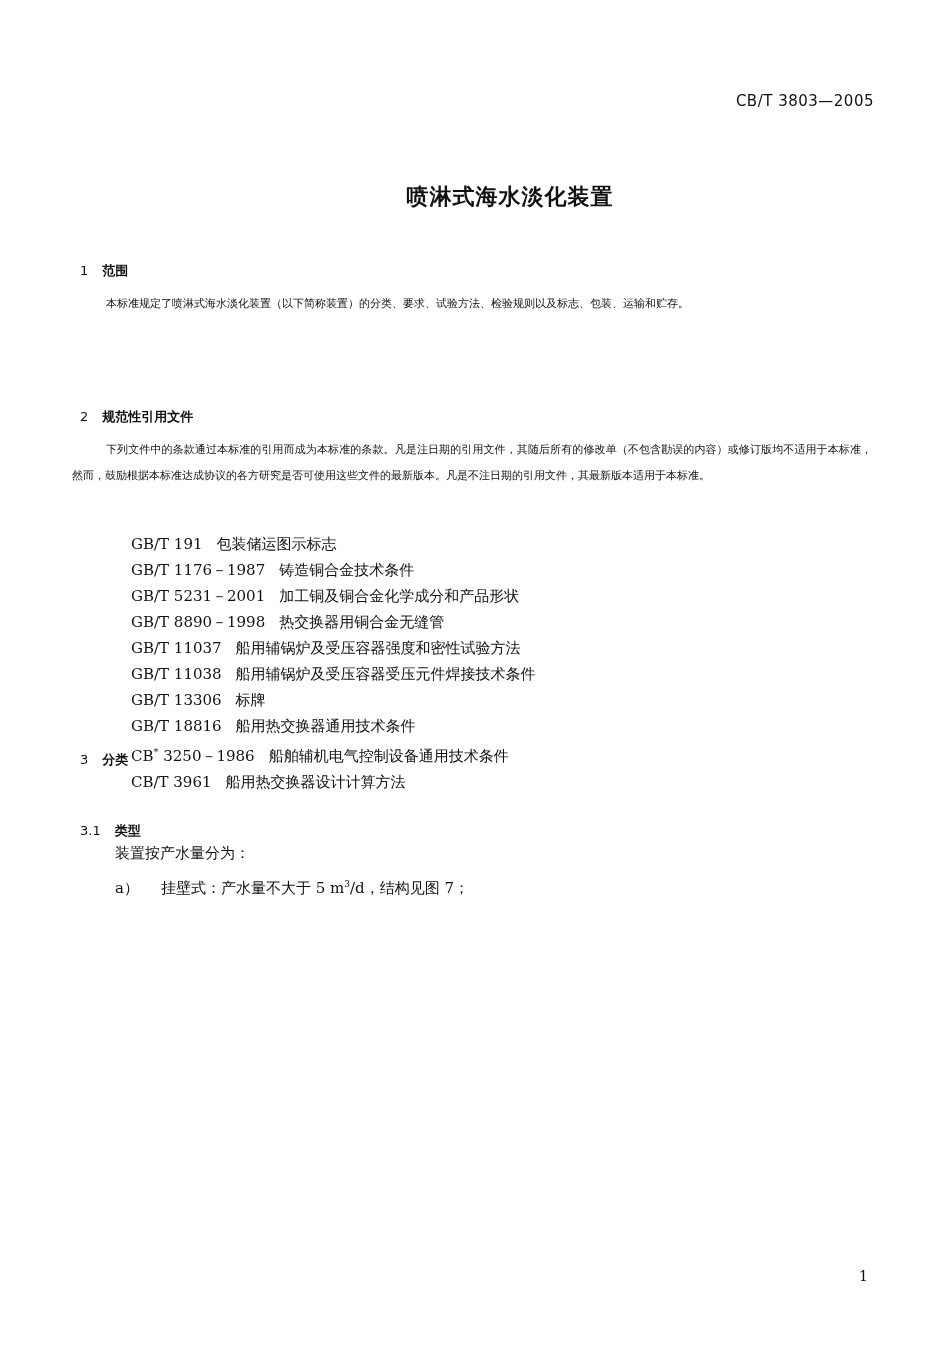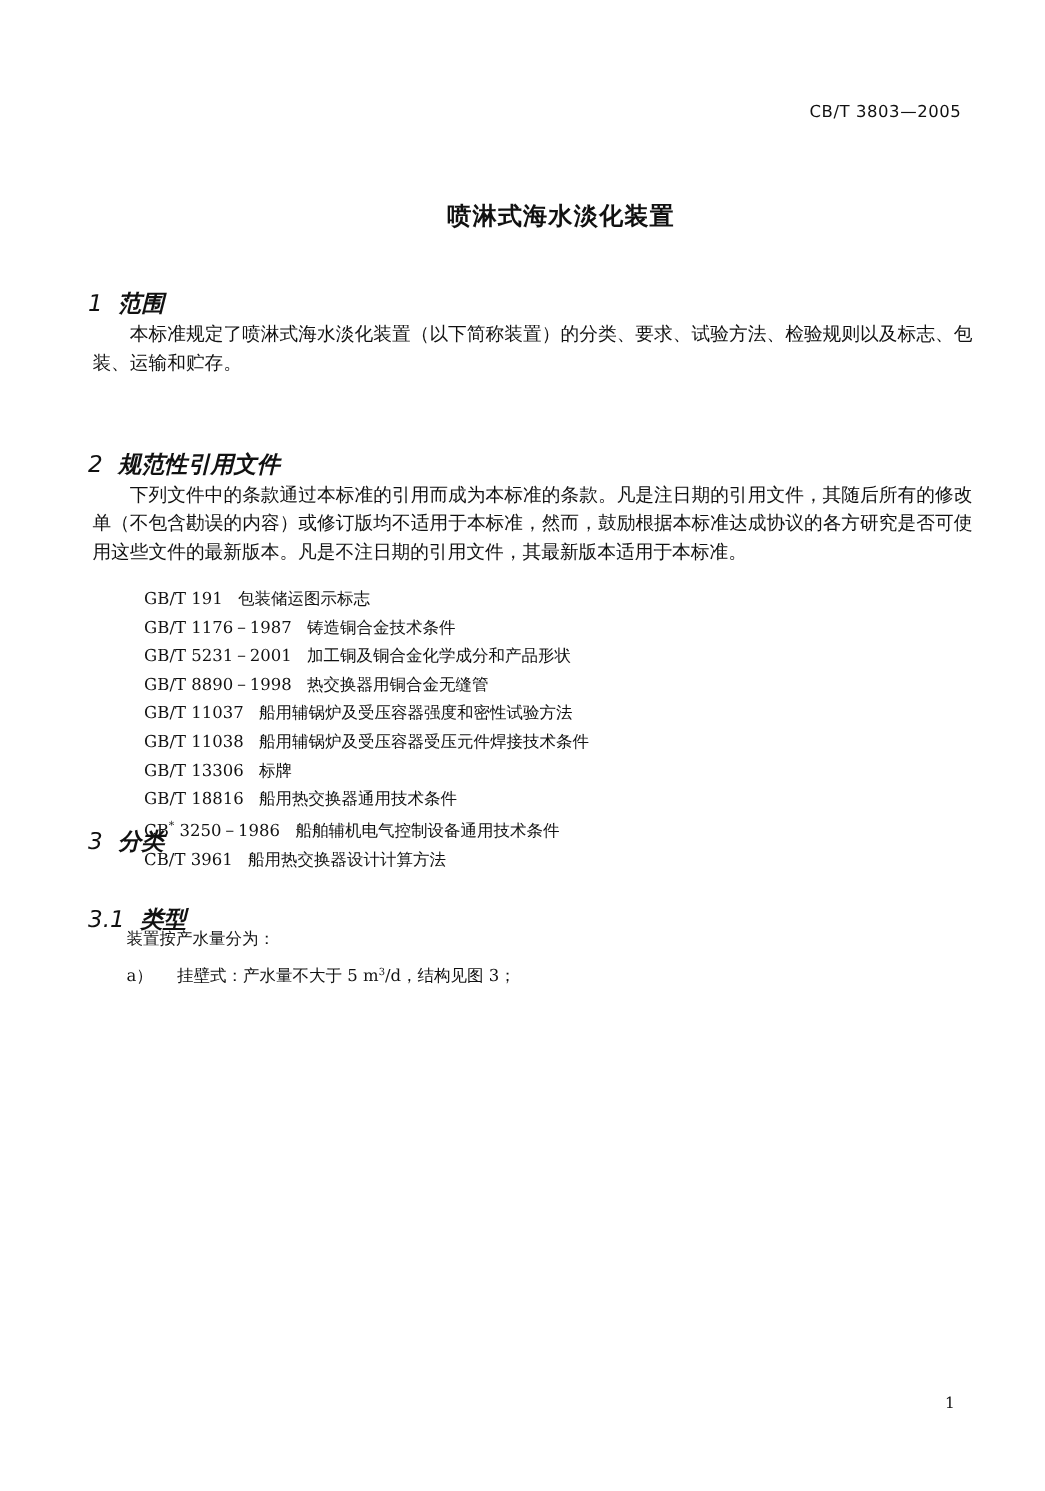--- a/index.html
+++ b/index.html
@@ -37,37 +37,37 @@
       font-family: "DejaVu Sans", "Liberation Sans", sans-serif;
       font-size: 22px;
       font-weight: bold;
       letter-spacing: 1px;
       padding-left: 35px;
     }
     .heading {
       position: absolute;
       left: 80px;
       font-family: "DejaVu Sans", "Liberation Sans", sans-serif;
-      font-size: 21px;
+      font-size: 13px;
       font-weight: bold;
-      font-style: italic;
     }
     .heading .num {
       display: inline-block;
       margin-right: 14px;
       font-weight: normal;
     }
     .para {
       position: absolute;
-      left: 84px;
+      left: 72px;
       width: 800px;
-      font-size: 17px;
+      font-size: 11px;
       line-height: 26px;
       text-indent: 34px;
       text-align: justify;
+      font-family: Liberation Mono, monospace;
     }
     .ref-list {
       position: absolute;
       left: 115px;
       top: 515px;
       font-size: 15px;
       line-height: 26px;
       margin: 16px;
       padding: 0;
       list-style: none;
@@ -133,18 +133,18 @@
   </ul>
 
   <div class="heading" style="top:751px;">
     <span class="num">3</span><span>分类</span>
   </div>
   <div class="heading" style="top:822px;">
     <span class="num">3.1</span><span>类型</span>
   </div>
   <div class="plain" style="top:840px;">装置按产水量分为：</div>
   <div class="plain" style="top:871px;">
-    <span class="item-mark">a）</span><span>挂壁式：产水量不大于 5 m</span><sup style="font-size:9px;">3</sup><span>/d，结构见图 3；</span>
+    <span class="item-mark">a）</span><span>挂壁式：产水量不大于 5 m</span><sup style="font-size:9px;">3</sup><span>/d，结构见图 7；</span>
   </div>
 
   <div class="page-number">1</div>
 
 </div>
 
 </body></html>

